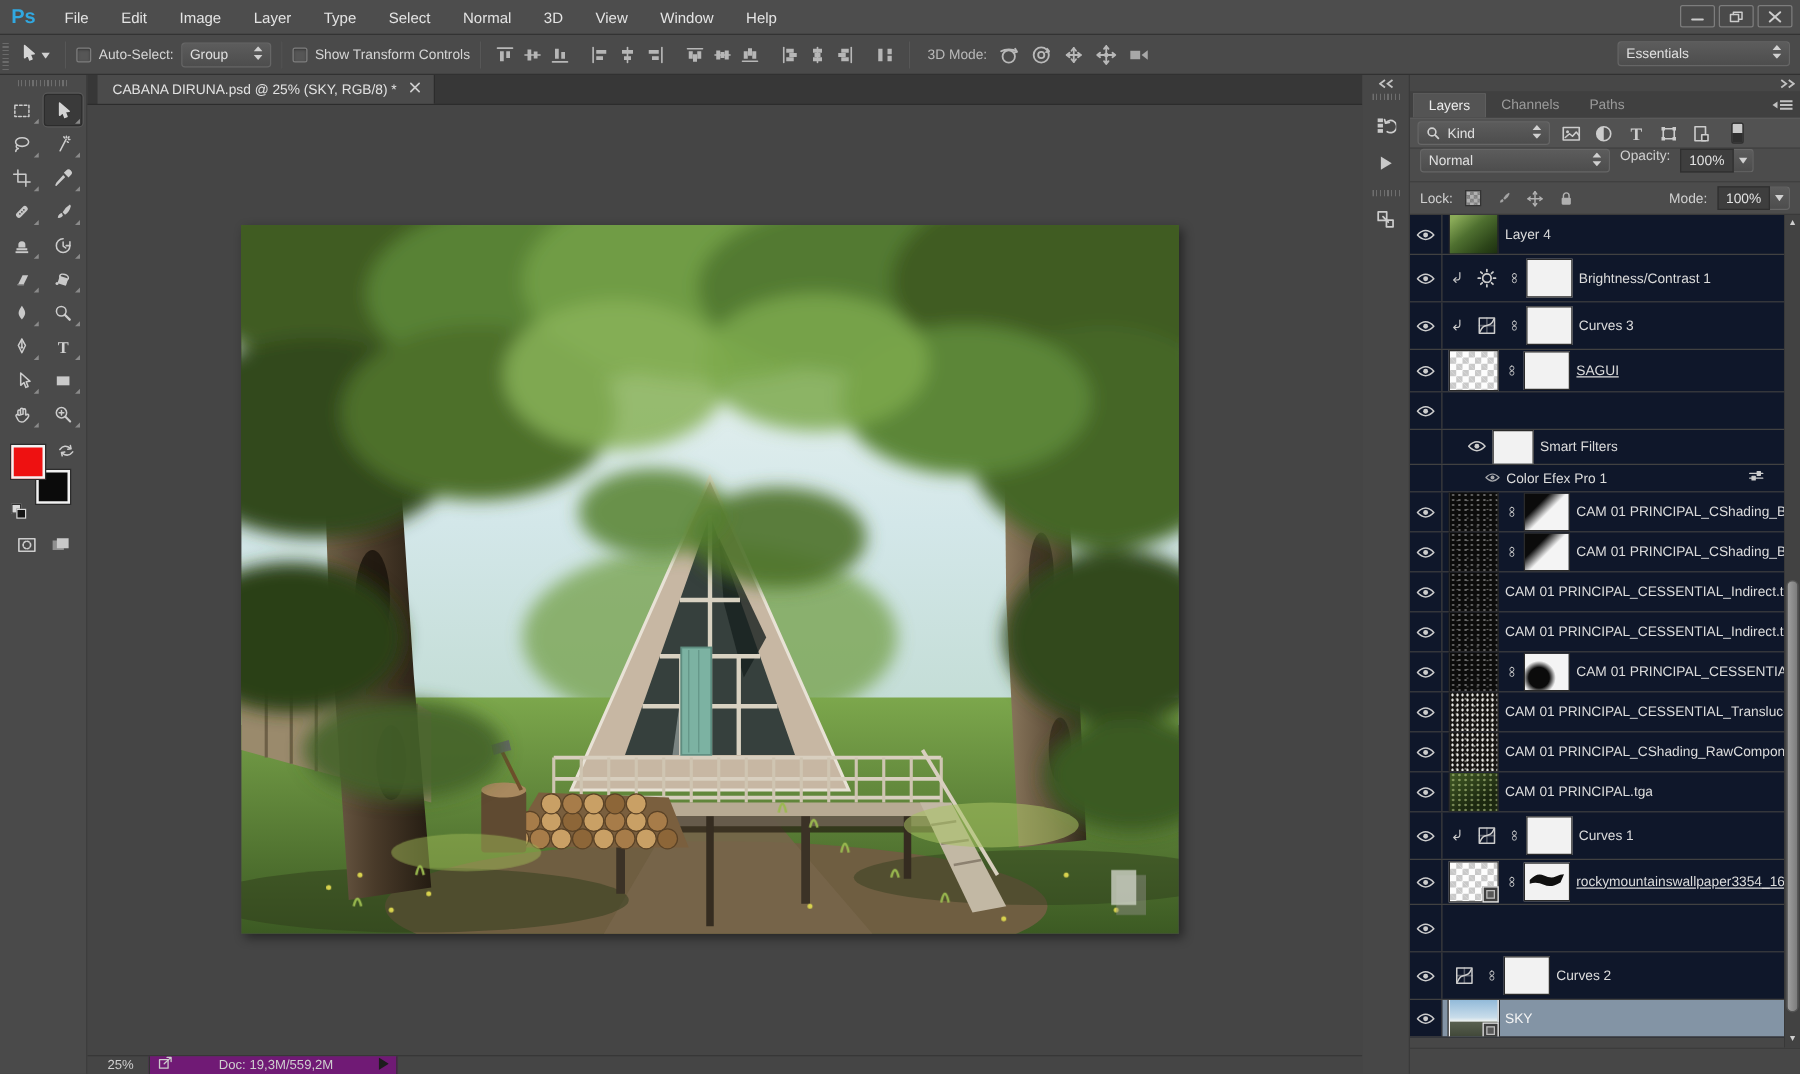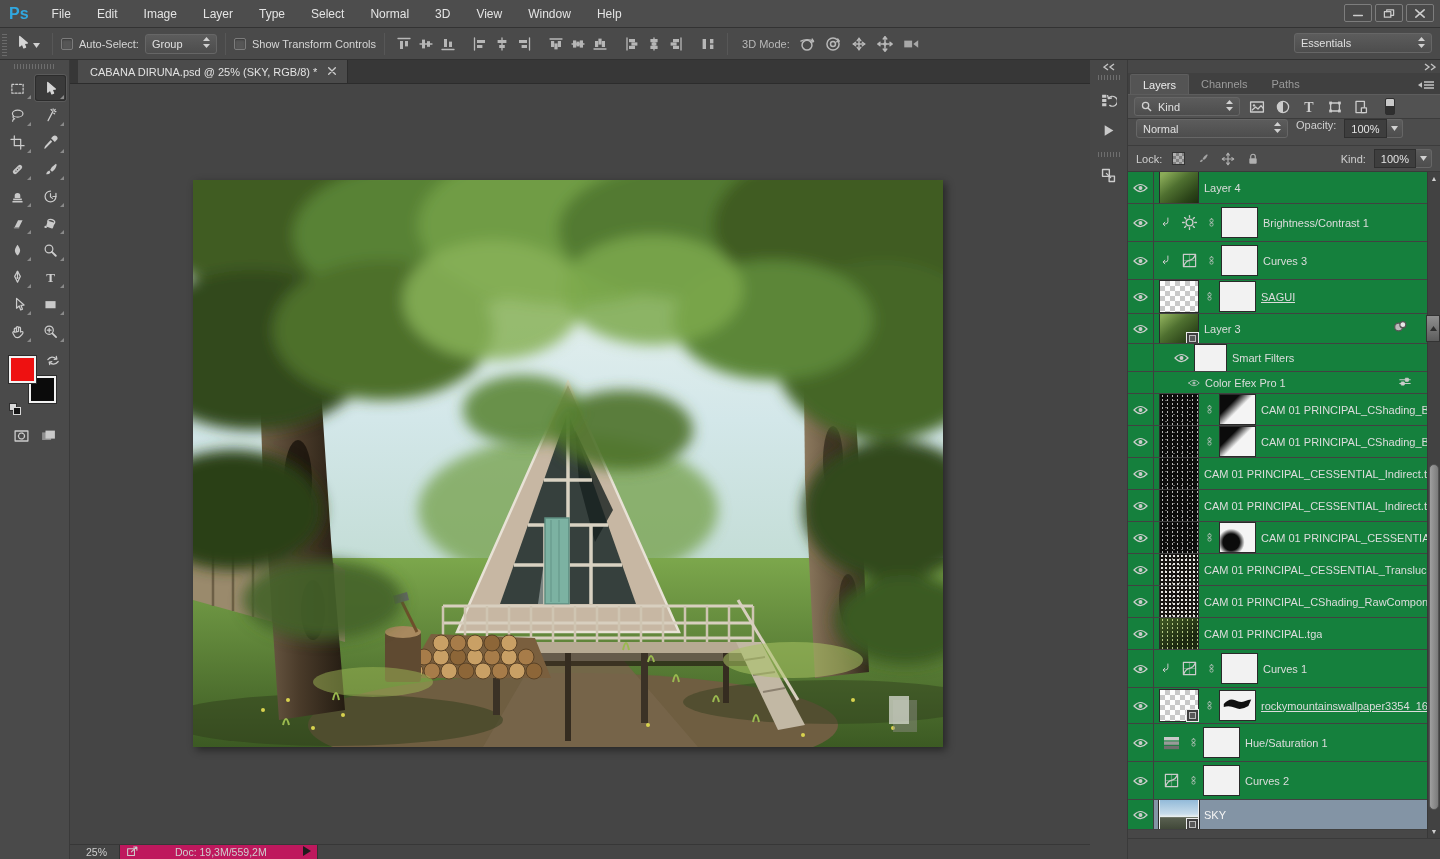--- a/index.html
+++ b/index.html
@@ -44,21 +44,21 @@
   
   #docarea{position:absolute;left:70px;top:60px;right:350px;bottom:0;display:flex;flex-direction:column;}
   #tabbar{height:24px;background:#373737;border-bottom:1px solid #2c2c2c;display:flex;align-items:flex-end;}
   .doc-tab{height:23px;background:#4b4b4b;border-right:1px solid #2c2c2c;display:flex;align-items:center;
     gap:10px;padding:0 10px 0 12px;color:#e2e2e2;font-size:11px;margin-left:8px;}
   #canvas{flex:1;position:relative;background:#454545;overflow:hidden;}
   #photo{position:absolute;left:123px;top:96px;width:750px;height:567px;box-shadow:3px 3px 8px rgba(0,0,0,.45);}
   #statusbar{height:15px;background:#454545;border-top:1px solid #373737;display:flex;align-items:center;
     color:#cfcfcf;font-size:10.5px;}
   .status-zoom{padding:0 12px 0 16px;text-align:center;}
-  .status-field{display:flex;align-items:center;gap:10px;height:15px;background:#be185d;border-left:1px solid #323232;
+  .status-field{display:flex;align-items:center;gap:10px;height:15px;background:#701a75;border-left:1px solid #323232;
     border-right:1px solid #323232;padding:0 6px;}
   
   #dock{position:absolute;right:0;top:60px;width:350px;bottom:0;display:flex;background:#474747;}
   #dock-strip{width:38px;border-right:1px solid #3a3a3a;display:flex;flex-direction:column;align-items:center;background:#474747;}
   .strip-collapse{width:100%;height:13px;display:flex;align-items:center;justify-content:center;color:#b9b9b9;}
   .strip-btn{width:30px;height:28px;display:flex;align-items:center;justify-content:center;margin:2px 0;border-radius:3px;}
   #panel{width:312px;display:flex;flex-direction:column;background:#474747;}
   .panel-topbar{height:13px;display:flex;align-items:center;justify-content:flex-end;padding-right:4px;color:#b9b9b9;}
   #panel-tabs{height:21px;background:#404040;display:flex;align-items:flex-end;padding-left:2px;position:relative;}
   .p-tab{height:20px;padding:0 12px;display:flex;align-items:center;font-size:11px;color:#9b9b9b;background:#404040;}
@@ -78,21 +78,21 @@
     padding:0 6px;color:#e3e3e3;font-size:11px;min-width:40px;}
   .val-caret{width:16px;height:19px;border:1px solid #666;border-left:none;border-radius:0 3px 3px 0;
     background:linear-gradient(#5c5c5c,#4d4d4d);display:flex;align-items:center;justify-content:center;}
   #lock-row{height:26px;display:flex;align-items:center;gap:8px;padding:0 8px;background:#4c4c4c;border-bottom:1px solid #3a3a3a;}
   .lock-icon{width:16px;height:16px;display:flex;align-items:center;justify-content:center;opacity:.8;}
   .checker8{width:13px;height:13px;border:1px solid #2e2e2e;
     background-image:linear-gradient(45deg,#8e8e8e 25%,transparent 25%,transparent 75%,#8e8e8e 75%),
     linear-gradient(45deg,#8e8e8e 25%,#c9c9c9 25%,#c9c9c9 75%,#8e8e8e 75%);background-size:6px 6px;background-position:0 0,3px 3px;}
   
   #layers-list{flex:1;position:relative;overflow:hidden;background:#474747;}
-  .layer-row{display:flex;align-items:stretch;background:#15803d;border-bottom:1px solid #414141;position:relative;}
+  .layer-row{display:flex;align-items:stretch;background:#0f172a;border-bottom:1px solid #414141;position:relative;}
   .layer-row.sel .row-content{background:#8394a5;}
   .eye-col{width:26px;border-right:1px solid #3e3e3e;display:flex;align-items:center;justify-content:center;flex:none;}
   .row-content{flex:1;display:flex;align-items:center;gap:5px;padding-left:5px;position:relative;overflow:hidden;}
   .lname{font-size:11px;color:#dcdcdc;white-space:nowrap;overflow:hidden;}
   .layer-row.sel .lname{color:#f4f4f4;}
   .lname.und{text-decoration:underline;}
   .thumb{width:40px;height:33px;border:1px solid #2a2a2a;position:relative;flex:none;}
   .mask{width:37px;height:31px;border:1px solid #2a2a2a;background:#f2f2f2;position:relative;flex:none;}
   .mask.sm{width:33px;height:28px;}
   .m-diag{background:linear-gradient(135deg,#0b0b0b 30%,#f4f4f4 52%);}
@@ -808,21 +808,21 @@
               <path d="M8 1.6 L6.4 3.6 M8 1.6 L9.6 3.6 M8 14.4 L6.4 12.4 M8 14.4 L9.6 12.4 M1.6 8 L3.6 6.4 M1.6 8 L3.6 9.6 M14.4 8 L12.4 6.4 M14.4 8 L12.4 9.6"></path>
             </svg>
           </div>
           <div class="lock-icon">
             <svg viewBox="0 0 16 16" width="14" height="14" fill="none" stroke="#cccccc" stroke-width="1.3" stroke-linecap="round" stroke-linejoin="round">
               <rect x="3.8" y="7" width="8.4" height="6.4" rx="1" fill="#c9c9c9" stroke="none"></rect>
               <path d="M5.4 7 V5.2 a2.6 2.6 0 0 1 5.2 0 V7"></path>
             </svg>
           </div>
         </div>
-      <span class="mini-label" style="margin-left:auto;">Kind:</span>
+      <span class="mini-label" style="margin-left:auto;">Mode:</span>
       <div class="val-box">
         <span class="val-num">100%</span>
         <span class="val-caret">
             <svg width="7" height="5" viewBox="0 0 7 5">
               <path d="M0 0 L7 0 L3.5 5 Z" fill="#d0d0d0"></path>
             </svg>
           </span>
       </div>
     </div>
     <div id="layers-list">
@@ -917,35 +917,20 @@
             <div class="mask"></div>
             <span class="lname und">SAGUI</span>
           </div>
         </div>
         <div class="layer-row" style="height: 30px;">
           <div class="eye-col">
             <svg viewBox="0 0 16 10" width="15" height="10" fill="none" stroke="#cccccc" stroke-width="1.3" stroke-linecap="round" stroke-linejoin="round">
               <path d="M1 5 Q8 -2.5 15 5 Q8 12.5 1 5 Z"></path>
               <circle cx="8" cy="5" r="2.1" fill="#cccccc" stroke="none"></circle>
             </svg>
-          </div>
-          <div class="row-content">
-            <div class="thumb t-forest">
-              <div class="so-badge"></div>
-            </div>
-            <span class="lname">Layer 3</span>
-            <div class="sf-badge"><svg viewBox="0 0 16 16" width="15" height="15" fill="none" stroke="#cccccc" stroke-width="1.3" stroke-linecap="round" stroke-linejoin="round">
-                <circle cx="6" cy="8" r="4.2" fill="#b9b9b9" stroke="#555"></circle>
-                <circle cx="10.5" cy="5.5" r="3.2" fill="#e8e8e8" stroke="#555"></circle>
-              </svg></div>
-            <div class="sf-collapse">
-              <svg width="7" height="5" viewBox="0 0 7 5">
-                <path d="M0 5 L7 5 L3.5 0 Z" fill="#2e2e2e"></path>
-              </svg>
-            </div>
           </div>
         </div>
         <div class="layer-row" style="height: 28px;">
           <div class="eye-col"></div>
           <div class="row-content" style="padding-left: 20px;">
             <div style="opacity: 1;"><svg viewBox="0 0 16 10" width="15" height="10" fill="none" stroke="#cccccc" stroke-width="1.3" stroke-linecap="round" stroke-linejoin="round">
                 <path d="M1 5 Q8 -2.5 15 5 Q8 12.5 1 5 Z"></path>
                 <circle cx="8" cy="5" r="2.1" fill="#cccccc" stroke="none"></circle>
               </svg></div>
             <div class="mask sm"></div>
@@ -1139,37 +1124,20 @@
             <span class="lname und">rockymountainswallpaper3354_16...</span>
           </div>
         </div>
         <div class="layer-row" style="height: 38px;">
           <div class="eye-col">
             <svg viewBox="0 0 16 10" width="15" height="10" fill="none" stroke="#cccccc" stroke-width="1.3" stroke-linecap="round" stroke-linejoin="round">
               <path d="M1 5 Q8 -2.5 15 5 Q8 12.5 1 5 Z"></path>
               <circle cx="8" cy="5" r="2.1" fill="#cccccc" stroke="none"></circle>
             </svg>
           </div>
-          <div class="row-content">
-            <div class="adj-icon">
-              <svg width="17" height="14" viewBox="0 0 17 14">
-                <rect x="1" y="1" width="15" height="3.4" fill="#c9c9c9"></rect>
-                <rect x="1" y="5.4" width="15" height="3.4" fill="#9a9a9a"></rect>
-                <rect x="1" y="9.8" width="15" height="3.4" fill="#6f6f6f"></rect>
-              </svg>
-            </div>
-            <div class="chain">
-              <svg viewBox="0 0 16 16" width="9" height="15" fill="none" stroke="#cccccc" stroke-width="1.3" stroke-linecap="round" stroke-linejoin="round">
-                <rect x="5.2" y="1.5" width="5.6" height="6" rx="2.6"></rect>
-                <rect x="5.2" y="8.5" width="5.6" height="6" rx="2.6"></rect>
-              </svg>
-            </div>
-            <div class="mask"></div>
-            <span class="lname">Hue/Saturation 1</span>
-          </div>
         </div>
         <div class="layer-row" style="height: 38px;">
           <div class="eye-col">
             <svg viewBox="0 0 16 10" width="15" height="10" fill="none" stroke="#cccccc" stroke-width="1.3" stroke-linecap="round" stroke-linejoin="round">
               <path d="M1 5 Q8 -2.5 15 5 Q8 12.5 1 5 Z"></path>
               <circle cx="8" cy="5" r="2.1" fill="#cccccc" stroke="none"></circle>
             </svg>
           </div>
           <div class="row-content">
             <div class="adj-icon">

